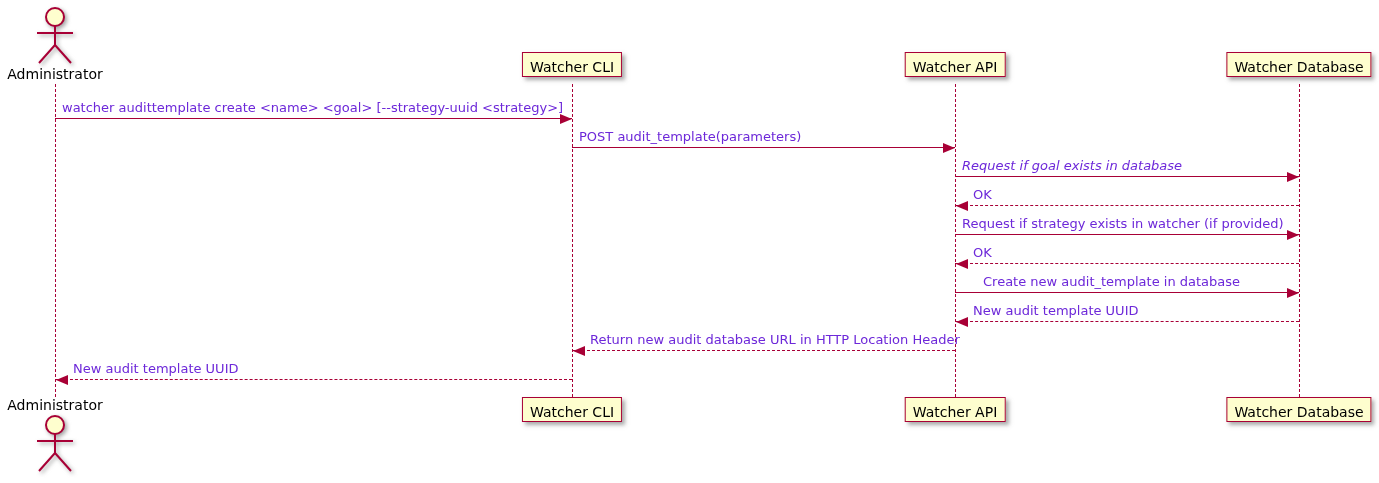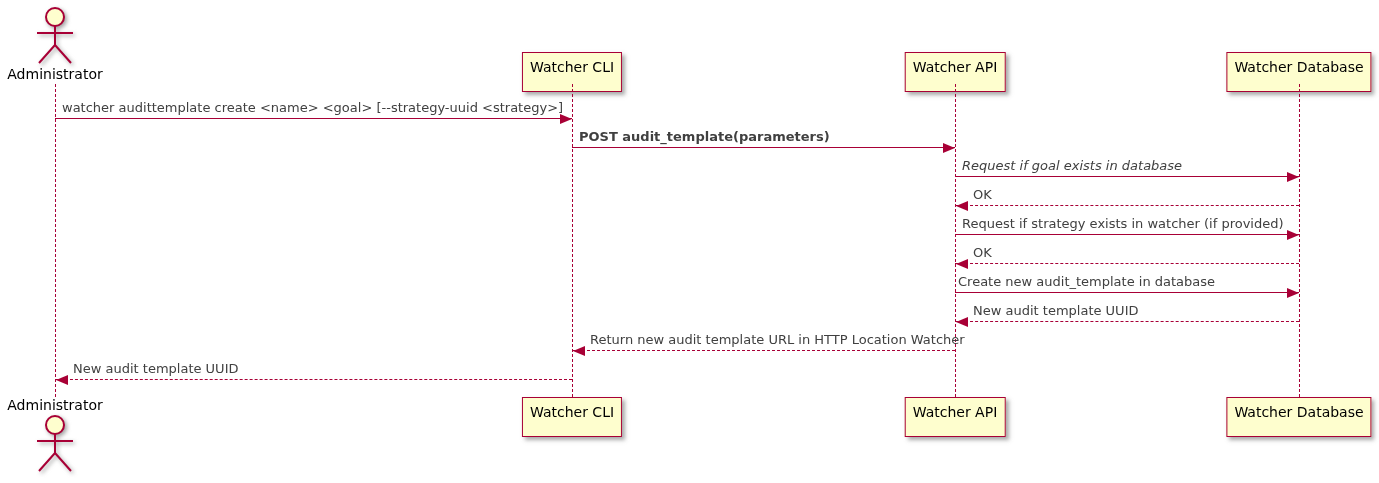--- a/index.html
+++ b/index.html
@@ -6,30 +6,30 @@
   #stage{
     position:relative;width:1379px;height:483px;background:#ffffff;
     font-family:"DejaVu Sans","Liberation Sans",sans-serif;color:#000;
     overflow:hidden;
   }
   .pbox{
     position:absolute;transform:translateX(-50%);
     background:#FEFECE;border:1.6px solid #A80036;
     padding:5px 7px;font-size:14px;line-height:18px;white-space:nowrap;
     box-shadow:3px 3px 4px rgba(100,100,100,0.55);
-    box-sizing:border-box;height:40px;
+    box-sizing:border-box;height:25px;
   }
   .lifeline{
     position:absolute;width:0;border-left:1px dashed #A80036;
   }
   .msg-line{position:absolute;height:0;}
   .msg-line.solid{border-top:1.4px solid #A80036;}
   .msg-line.dashed{border-top:1.4px dashed #A80036;}
   .msg-label{
-    position:absolute;font-size:13px;line-height:16px;white-space:nowrap;color:#404040;text-align:right;
+    position:absolute;font-size:13px;line-height:16px;white-space:nowrap;color:#6d28d9;text-align:right;
   }
   .ah{position:absolute;width:0;height:0;border-top:5px solid transparent;border-bottom:5px solid transparent;}
   .ah.right{border-left:12px solid #A80036;}
   .ah.left{border-right:12px solid #A80036;}
   .actor{position:absolute;}
   .actor svg{filter:drop-shadow(2px 2px 2px rgba(120,120,120,0.7));}
   .actor-label{
     position:absolute;transform:translateX(-50%);
     font-size:14px;line-height:15px;white-space:nowrap;color:#000;
   }
@@ -56,42 +56,42 @@
       <div class="lifeline" style="left: 572px; top: 84px; height: 313px;"></div>
       <div class="lifeline" style="left: 955px; top: 84px; height: 313px;"></div>
       <div class="lifeline" style="left: 1299px; top: 84px; height: 313px;"></div>
     </div>
   <div id="messages">
       <div class="msg-line solid" style="left: 55px; top: 118px; width: 517px;"></div>
       <div class="ah right" style="left: 560px; top: 114px;"></div>
       <div class="msg-label" style="left: 62px; top: 100px;">watcher audittemplate create &lt;name&gt; &lt;goal&gt; [--strategy-uuid &lt;strategy&gt;]</div>
       <div class="msg-line solid" style="left: 572px; top: 147px; width: 383px;"></div>
       <div class="ah right" style="left: 943px; top: 143px;"></div>
-      <div class="msg-label" style="left: 579px; top: 129px; font-weight: bold;">POST audit_template(parameters)</div>
+      <div class="msg-label" style="left: 579px; top: 129px;">POST audit_template(parameters)</div>
       <div class="msg-line solid" style="left: 955px; top: 176px; width: 344px;"></div>
       <div class="ah right" style="left: 1287px; top: 172px;"></div>
       <div class="msg-label" style="left: 962px; top: 158px; font-style: italic;">Request if goal exists in database</div>
       <div class="msg-line dashed" style="left: 955px; top: 205px; width: 344px;"></div>
       <div class="ah left" style="left: 956px; top: 201px;"></div>
       <div class="msg-label" style="left: 973px; top: 187px;">OK</div>
       <div class="msg-line solid" style="left: 955px; top: 234px; width: 344px;"></div>
       <div class="ah right" style="left: 1287px; top: 230px;"></div>
       <div class="msg-label" style="left: 962px; top: 216px;">Request if strategy exists in watcher (if provided)</div>
       <div class="msg-line dashed" style="left: 955px; top: 263px; width: 344px;"></div>
       <div class="ah left" style="left: 956px; top: 259px;"></div>
       <div class="msg-label" style="left: 973px; top: 245px;">OK</div>
       <div class="msg-line solid" style="left: 955px; top: 292px; width: 344px;"></div>
       <div class="ah right" style="left: 1287px; top: 288px;"></div>
-      <div class="msg-label" style="left: 958px; top: 274px;">Create new audit_template in database</div>
+      <div class="msg-label" style="left: 983px; top: 274px;">Create new audit_template in database</div>
       <div class="msg-line dashed" style="left: 955px; top: 321px; width: 344px;"></div>
       <div class="ah left" style="left: 956px; top: 317px;"></div>
       <div class="msg-label" style="left: 973px; top: 303px;">New audit template UUID</div>
       <div class="msg-line dashed" style="left: 572px; top: 350px; width: 383px;"></div>
       <div class="ah left" style="left: 573px; top: 346px;"></div>
-      <div class="msg-label" style="left: 590px; top: 332px;">Return new audit template URL in HTTP Location Watcher</div>
+      <div class="msg-label" style="left: 590px; top: 332px;">Return new audit database URL in HTTP Location Header</div>
       <div class="msg-line dashed" style="left: 55px; top: 379px; width: 517px;"></div>
       <div class="ah left" style="left: 56px; top: 375px;"></div>
       <div class="msg-label" style="left: 73px; top: 361px;">New audit template UUID</div>
     </div>
 
   <div class="pbox" style="left:572px;top:397px;">Watcher CLI</div>
   <div class="pbox" style="left:955px;top:397px;">Watcher API</div>
   <div class="pbox" style="left:1299px;top:397px;">Watcher Database</div>
 
   <div class="actor-label" style="left:55px;top:398px;">Administrator</div>

